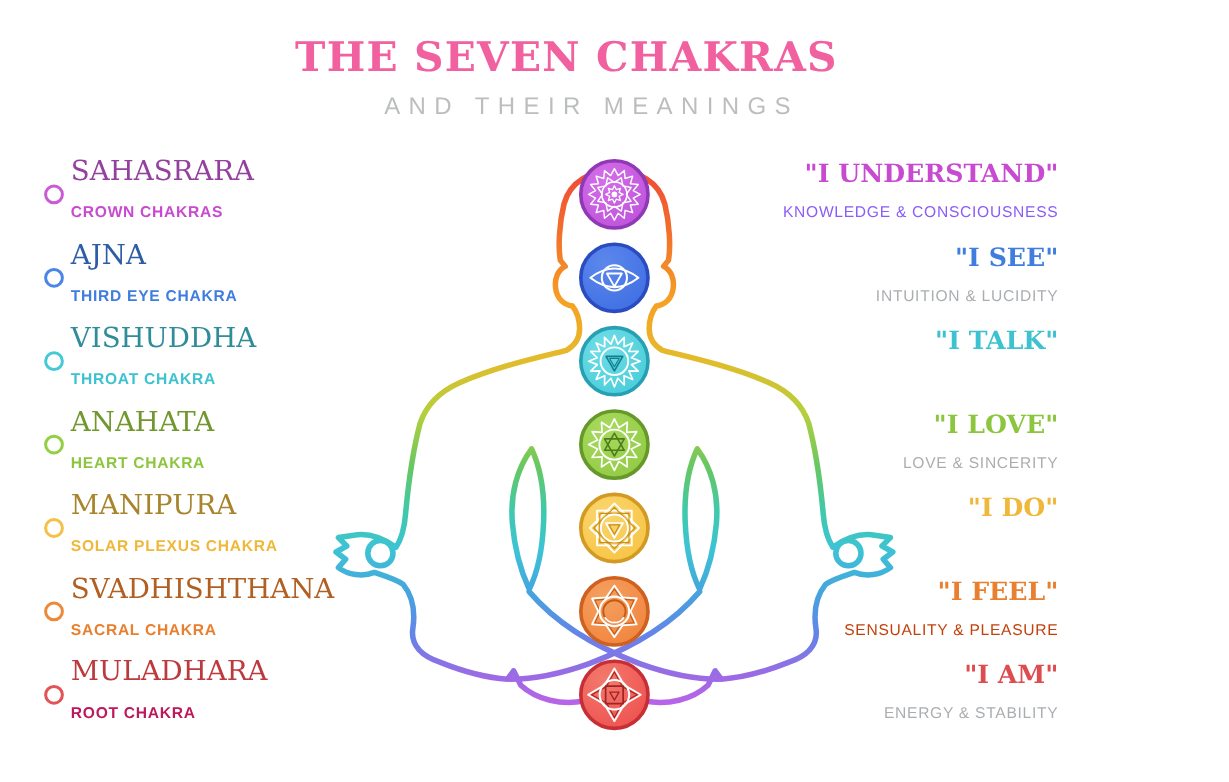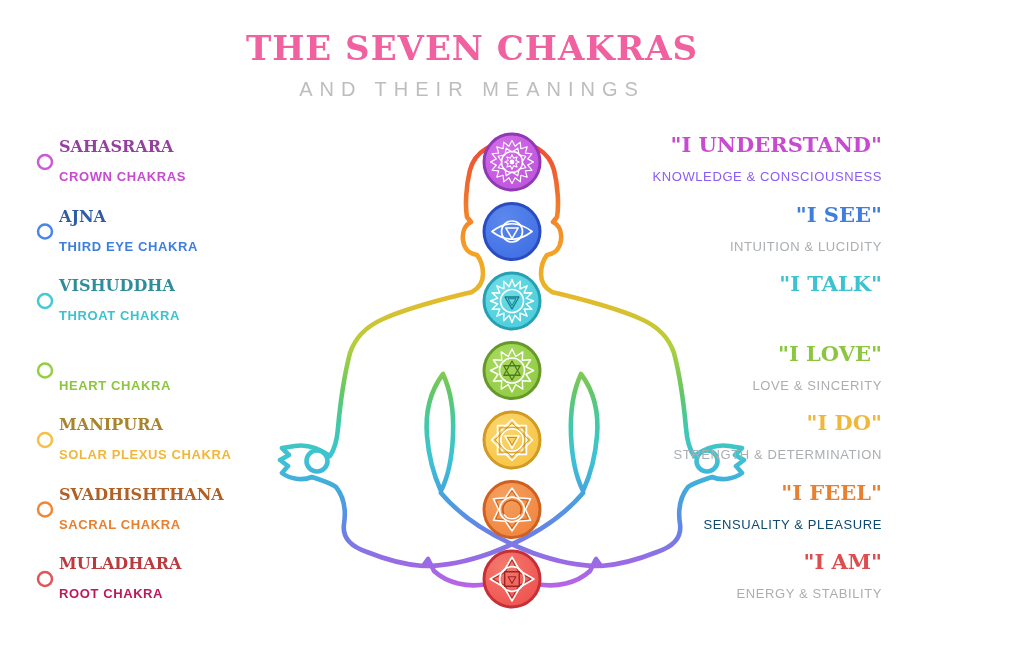--- a/index.html
+++ b/index.html
@@ -6,32 +6,32 @@
   .stage{position:relative;width:944px;height:652px;background:#fff;overflow:hidden;
          font-family:"Liberation Sans",sans-serif;}
   .stage svg{position:absolute;left:0;top:0;}
   header{position:absolute;left:0;top:0;width:100%;text-align:center;z-index:5;}
   h1.title{margin:0;position:absolute;top:28px;left:0;width:100%;
            font-family:"DejaVu Serif",serif;font-weight:bold;font-size:34px;letter-spacing:1px;}
   .subtitle{position:absolute;top:78px;left:0;width:100%;
             font-size:20px;letter-spacing:7px;font-weight:400;}
   #labels{position:absolute;inset:0;z-index:6;pointer-events:none;}
   .lbl{position:absolute;white-space:nowrap;line-height:1;}
-  .lbl.name{font-family:"DejaVu Serif",serif;font-weight:bold;font-size:16px;}
+  .lbl.name{font-family:"DejaVu Serif",serif;font-weight:normal;font-size:23px;}
   .lbl.mantra{font-family:"DejaVu Serif",serif;font-weight:bold;font-size:21px;text-align:right;}
   .lbl.sub{font-size:13px;letter-spacing:0.6px;font-weight:bold;}
   .lbl.meaning{font-size:13px;letter-spacing:0.6px;text-align:right;}
 </style>
 </head>
 <body>
 
 <div class="stage">
   <header>
     <h1 class="title" style="color: rgb(241, 96, 159);">THE SEVEN CHAKRAS</h1>
-    <div class="subtitle" style="color: rgb(188, 189, 191);">AND THEIR MEANINGS</div>
+    <div class="subtitle" style="color: rgb(188, 189, 191); margin-left: 21px;">AND THEIR MEANINGS</div>
   </header>
 
   <svg id="scene" width="1024" height="652" viewBox="0 0 1024 652">
     <defs id="defs">
       <linearGradient id="bodyGrad" gradientUnits="userSpaceOnUse" x1="0" y1="140" x2="0" y2="594">
         <stop offset="0" stop-color="#ef4937"></stop>
         <stop offset="0.12" stop-color="#f2702c"></stop>
         <stop offset="0.25" stop-color="#f6a224"></stop>
         <stop offset="0.35" stop-color="#e3bb2b"></stop>
         <stop offset="0.45" stop-color="#b5cf3b"></stop>
@@ -247,29 +247,29 @@
       <div class="lbl sub" style="left: 59px; top: 170px; color: rgb(199, 74, 209);">CROWN CHAKRAS</div>
       <div class="lbl mantra" style="right: 62px; bottom: 497px; color: rgb(199, 74, 209);">"I UNDERSTAND"</div>
       <div class="lbl meaning" style="right: 62px; top: 170px; color: #8b5cf6;">KNOWLEDGE &amp; CONSCIOUSNESS</div>
       <div class="lbl name" style="left: 59px; bottom: 427.5px; color: rgb(46, 92, 166);">AJNA</div>
       <div class="lbl sub" style="left: 59px; top: 239.5px; color: rgb(63, 126, 222);">THIRD EYE CHAKRA</div>
       <div class="lbl mantra" style="right: 62px; bottom: 427.5px; color: rgb(63, 126, 222);">"I SEE"</div>
       <div class="lbl meaning" style="right: 62px; top: 239.5px; color: rgb(171, 174, 177);">INTUITION &amp; LUCIDITY</div>
       <div class="lbl name" style="left: 59px; bottom: 358px; color: rgb(47, 140, 153);">VISHUDDHA</div>
       <div class="lbl sub" style="left: 59px; top: 309px; color: rgb(60, 194, 208);">THROAT CHAKRA</div>
       <div class="lbl mantra" style="right: 62px; bottom: 358px; color: rgb(60, 194, 208);">"I TALK"</div>
+      <div class="lbl name" style="left: 59px; bottom: 288.5px; color: rgb(113, 152, 47);">ANAHATA</div>
       <div class="lbl sub" style="left: 59px; top: 378.5px; color: rgb(140, 198, 62);">HEART CHAKRA</div>
       <div class="lbl mantra" style="right: 62px; bottom: 288.5px; color: rgb(140, 198, 62);">"I LOVE"</div>
       <div class="lbl meaning" style="right: 62px; top: 378.5px; color: rgb(171, 174, 177);">LOVE &amp; SINCERITY</div>
       <div class="lbl name" style="left: 59px; bottom: 219px; color: rgb(168, 133, 44);">MANIPURA</div>
       <div class="lbl sub" style="left: 59px; top: 448px; color: rgb(240, 184, 58);">SOLAR PLEXUS CHAKRA</div>
       <div class="lbl mantra" style="right: 62px; bottom: 219px; color: rgb(240, 184, 58);">"I DO"</div>
-      <div class="lbl meaning" style="right: 62px; top: 448px; color: rgb(171, 174, 177);">STRENGTH &amp; DETERMINATION</div>
       <div class="lbl name" style="left: 59px; bottom: 149.5px; color: rgb(177, 95, 34);">SVADHISHTHANA</div>
       <div class="lbl sub" style="left: 59px; top: 517.5px; color: rgb(232, 128, 47);">SACRAL CHAKRA</div>
       <div class="lbl mantra" style="right: 62px; bottom: 149.5px; color: rgb(232, 128, 47);">"I FEEL"</div>
-      <div class="lbl meaning" style="right: 62px; top: 517.5px; color: #0c4a6e;">SENSUALITY &amp; PLEASURE</div>
+      <div class="lbl meaning" style="right: 62px; top: 517.5px; color: #c2410c;">SENSUALITY &amp; PLEASURE</div>
       <div class="lbl name" style="left: 59px; bottom: 80px; color: rgb(188, 58, 62);">MULADHARA</div>
       <div class="lbl sub" style="left: 59px; top: 587px; color: #be185d;">ROOT CHAKRA</div>
       <div class="lbl mantra" style="right: 62px; bottom: 80px; color: rgb(221, 77, 79);">"I AM"</div>
       <div class="lbl meaning" style="right: 62px; top: 587px; color: rgb(171, 174, 177);">ENERGY &amp; STABILITY</div>
     </div>
 </div>
 
 </body></html>

